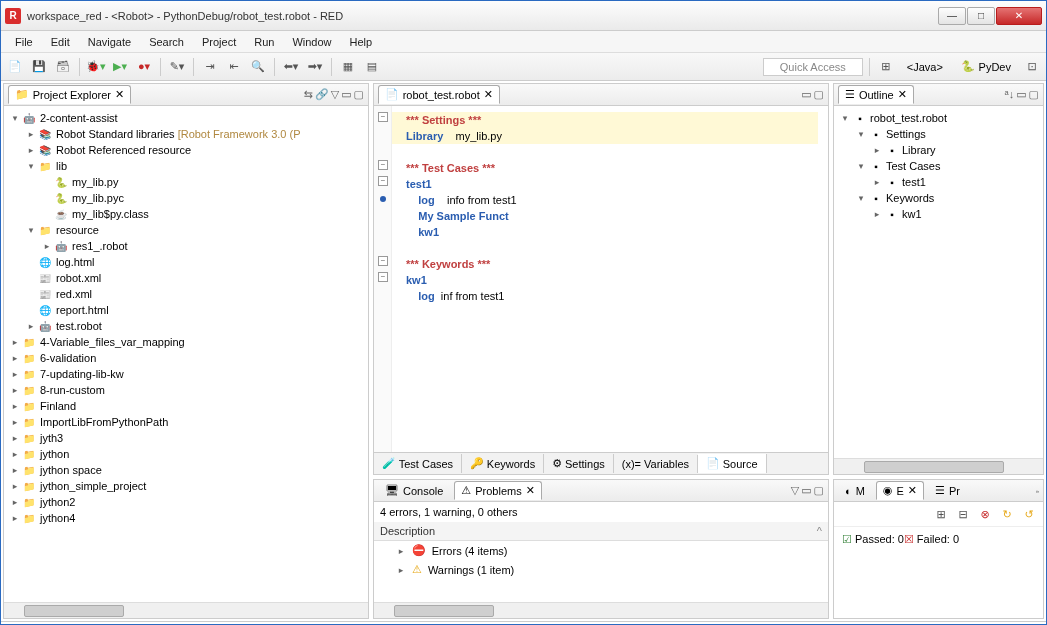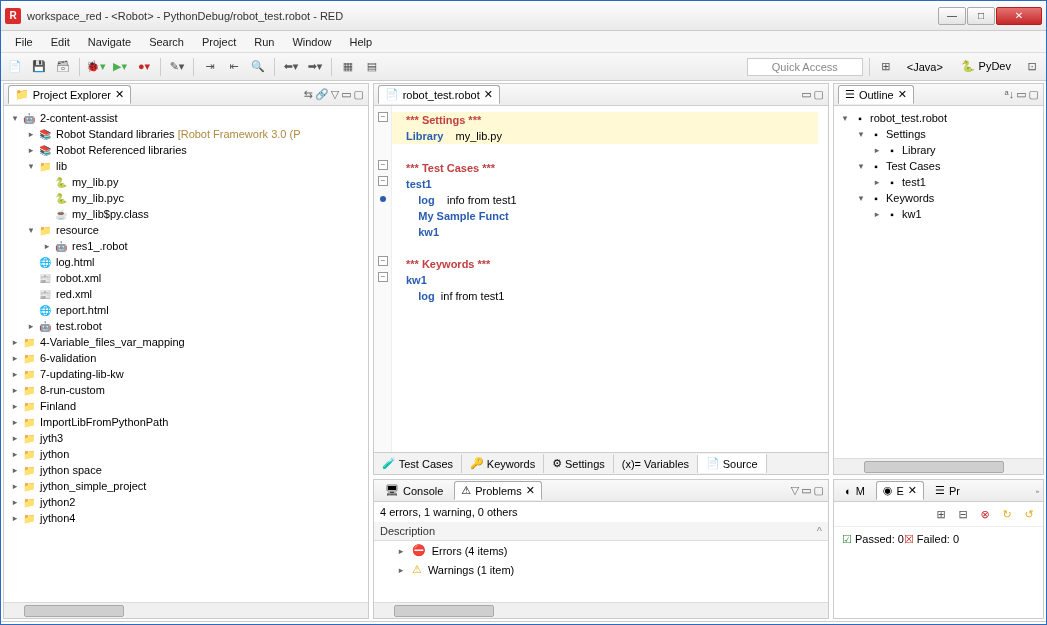--- a/index.html
+++ b/index.html
@@ -8,22 +8,22 @@
 .titlebar .app-icon { width:16px;height:16px;background:#d92d2d;color:#fff;font-weight:bold;font-size:10px;display:flex;align-items:center;justify-content:center;border-radius:2px;margin-right:6px;}
 .titlebar .title { flex:1; color:#333; }
 .winbtns { display:flex; gap:1px; }
 .winbtn { width:28px;height:18px;border:1px solid #aaa;background:linear-gradient(#fdfdfd,#e4e4e4);display:flex;align-items:center;justify-content:center;font-size:10px;border-radius:2px;color:#333;}
 .winbtn.close { width:46px;background:linear-gradient(#e57373,#c62828);color:#fff;border-color:#b71c1c;}
 .menubar { height:22px; display:flex; align-items:center; padding:0 6px; gap:2px; background:#f6f6f6; border-bottom:1px solid #ddd;}
 .menubar span { padding:2px 8px; color:#222;text-align:right;}
 .toolbar { height:28px; background:linear-gradient(#f8f8f8,#ececec); border-bottom:1px solid #ccc; display:flex; align-items:center; padding:0 4px; gap:4px;}
 .tbtn { width:20px;height:20px;display:flex;align-items:center;justify-content:center;color:#555;border-radius:2px;}
 .tsep { width:1px;height:18px;background:#ccc;margin:0 2px;}
-.quickaccess { margin-left:auto; border:1px solid #ccc; padding:2px 24px; color:#888; background:#fff;}
-.persp { display:flex;gap:4px;padding:2px 6px;border:1px solid transparent;}
+.quickaccess { margin-left:auto; border:1px solid #ccc; padding:2px 16px; color:#888; background:#fff;}
+.persp { display:flex;align-items:center;gap:4px;padding:2px 6px;border:1px solid transparent;}
 .persp.active { border:1px solid #b8cde2;background:#e8f0f8;border-radius:2px;}
 .content { display:flex; height:540px; }
 .panel { display:flex; flex-direction:column; border:1px solid #ccc; margin:2px; background:#fff;}
 .tabhdr { height:22px; display:flex; align-items:center; background:linear-gradient(#f9f9f9,#ececec); border-bottom:1px solid #ccc; padding:0 4px; gap:4px;font-size:11px;}
 .tab { display:flex;align-items:center;gap:4px;padding:2px 6px;border:1px solid transparent;}
 .tab.active { background:#fff;border:1px solid #aaa;border-bottom:1px solid #fff;border-radius:3px 3px 0 0;}
 .tabtools { margin-left:auto; display:flex; gap:2px; color:#666;}
 .tree { flex:1; overflow:auto; padding:4px 2px; }
 .tree-item { display:flex;align-items:center;gap:3px;padding:1px 0;white-space:nowrap;}
 .indent0{padding-left:4px}.indent1{padding-left:20px}.indent2{padding-left:36px}
@@ -128,21 +128,21 @@
           </div>
           <div class="tree-item indent1">
             <span class="arrow">▸</span>
             <span class="ico">📚</span>
             <span>Robot Standard libraries</span> 
             <span class="dim">[Robot Framework 3.0 (P</span>
           </div>
           <div class="tree-item indent1">
             <span class="arrow">▸</span>
             <span class="ico">📚</span>
-            <span>Robot Referenced libraries</span>
+            <span>Robot Referenced resource</span>
           </div>
           <div class="tree-item indent1">
             <span class="arrow">▾</span>
             <span class="ico">📁</span>
             <span>lib</span>
           </div>
           <div class="tree-item indent2">
             <span class="arrow"></span>
             <span class="ico">🐍</span>
             <span>my_lib.py</span>

